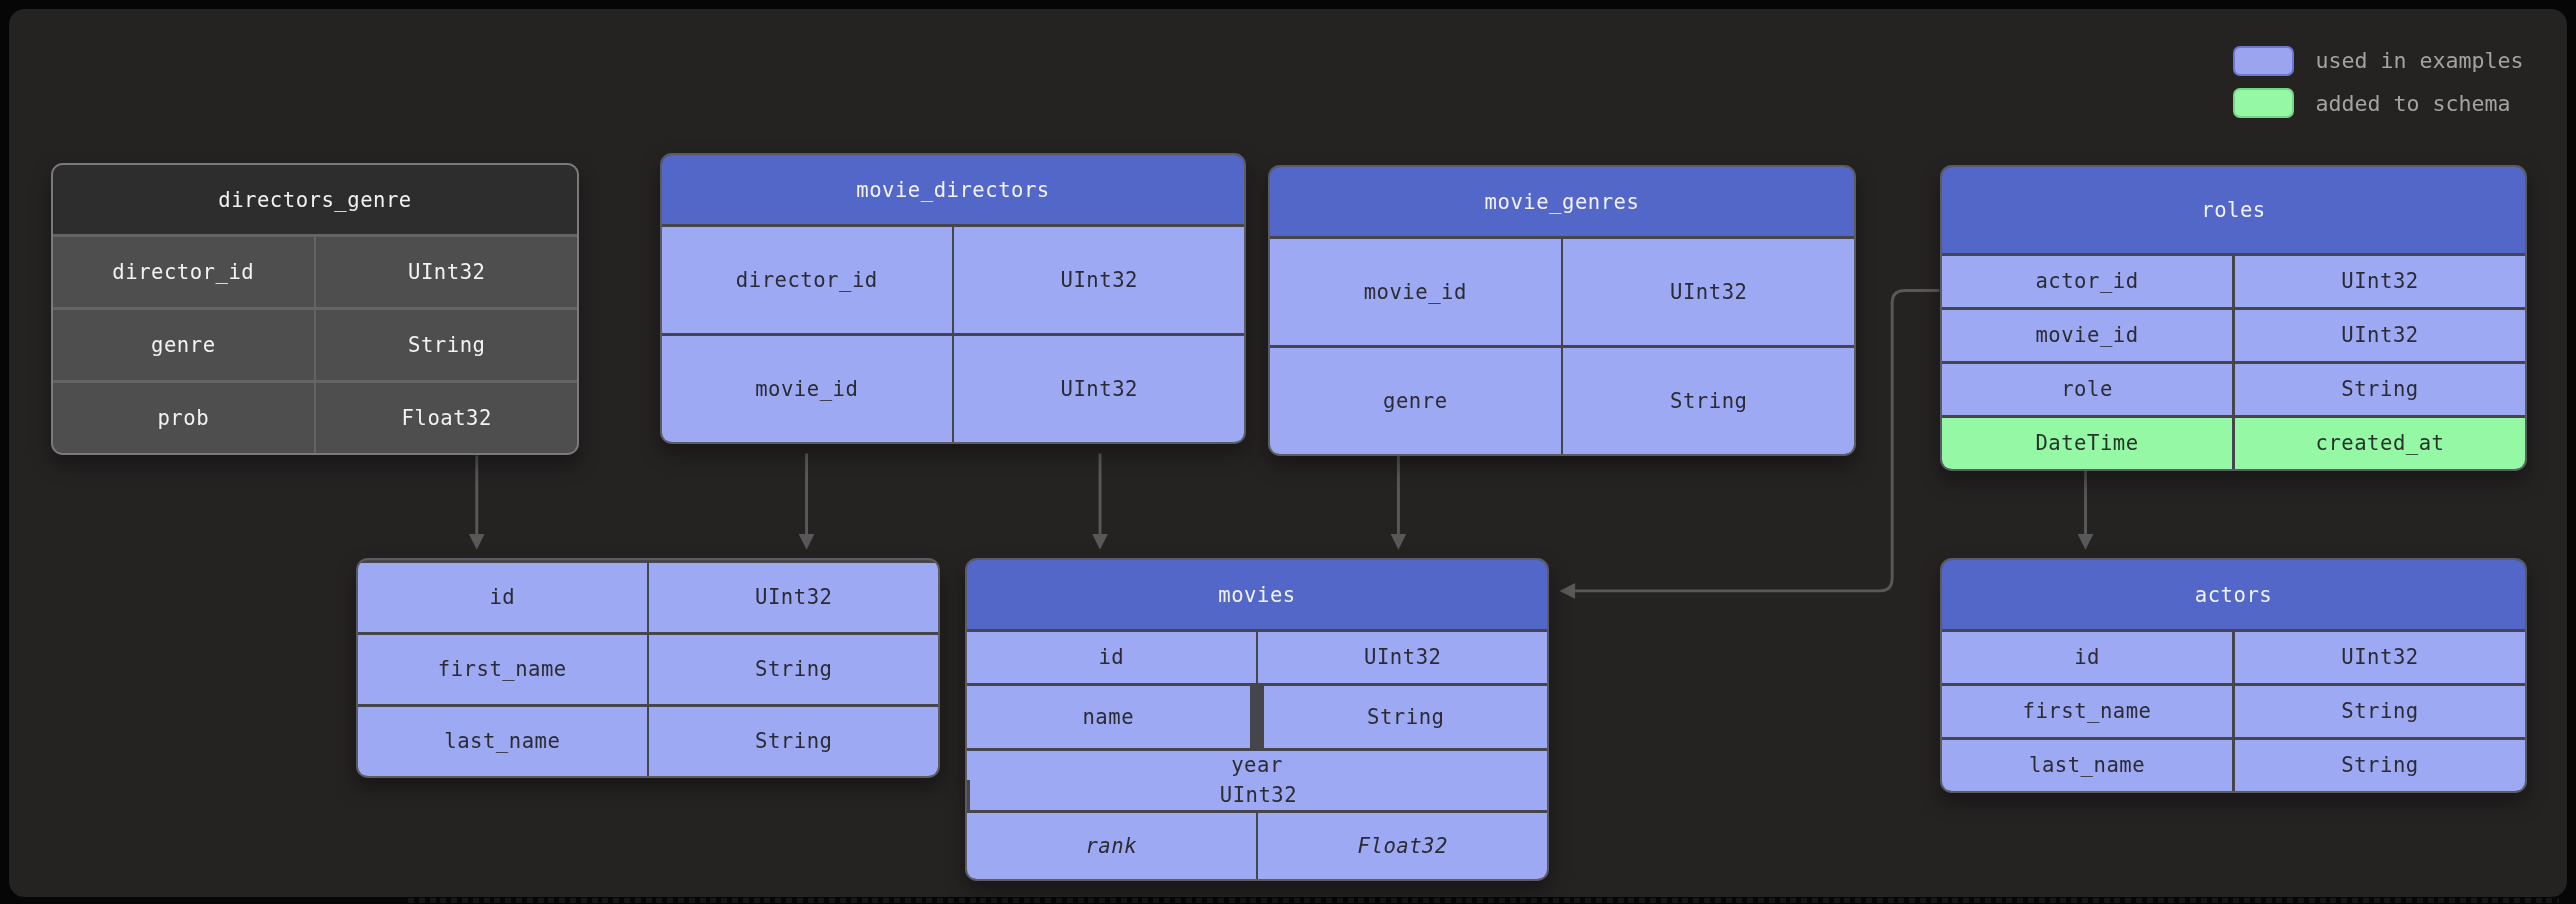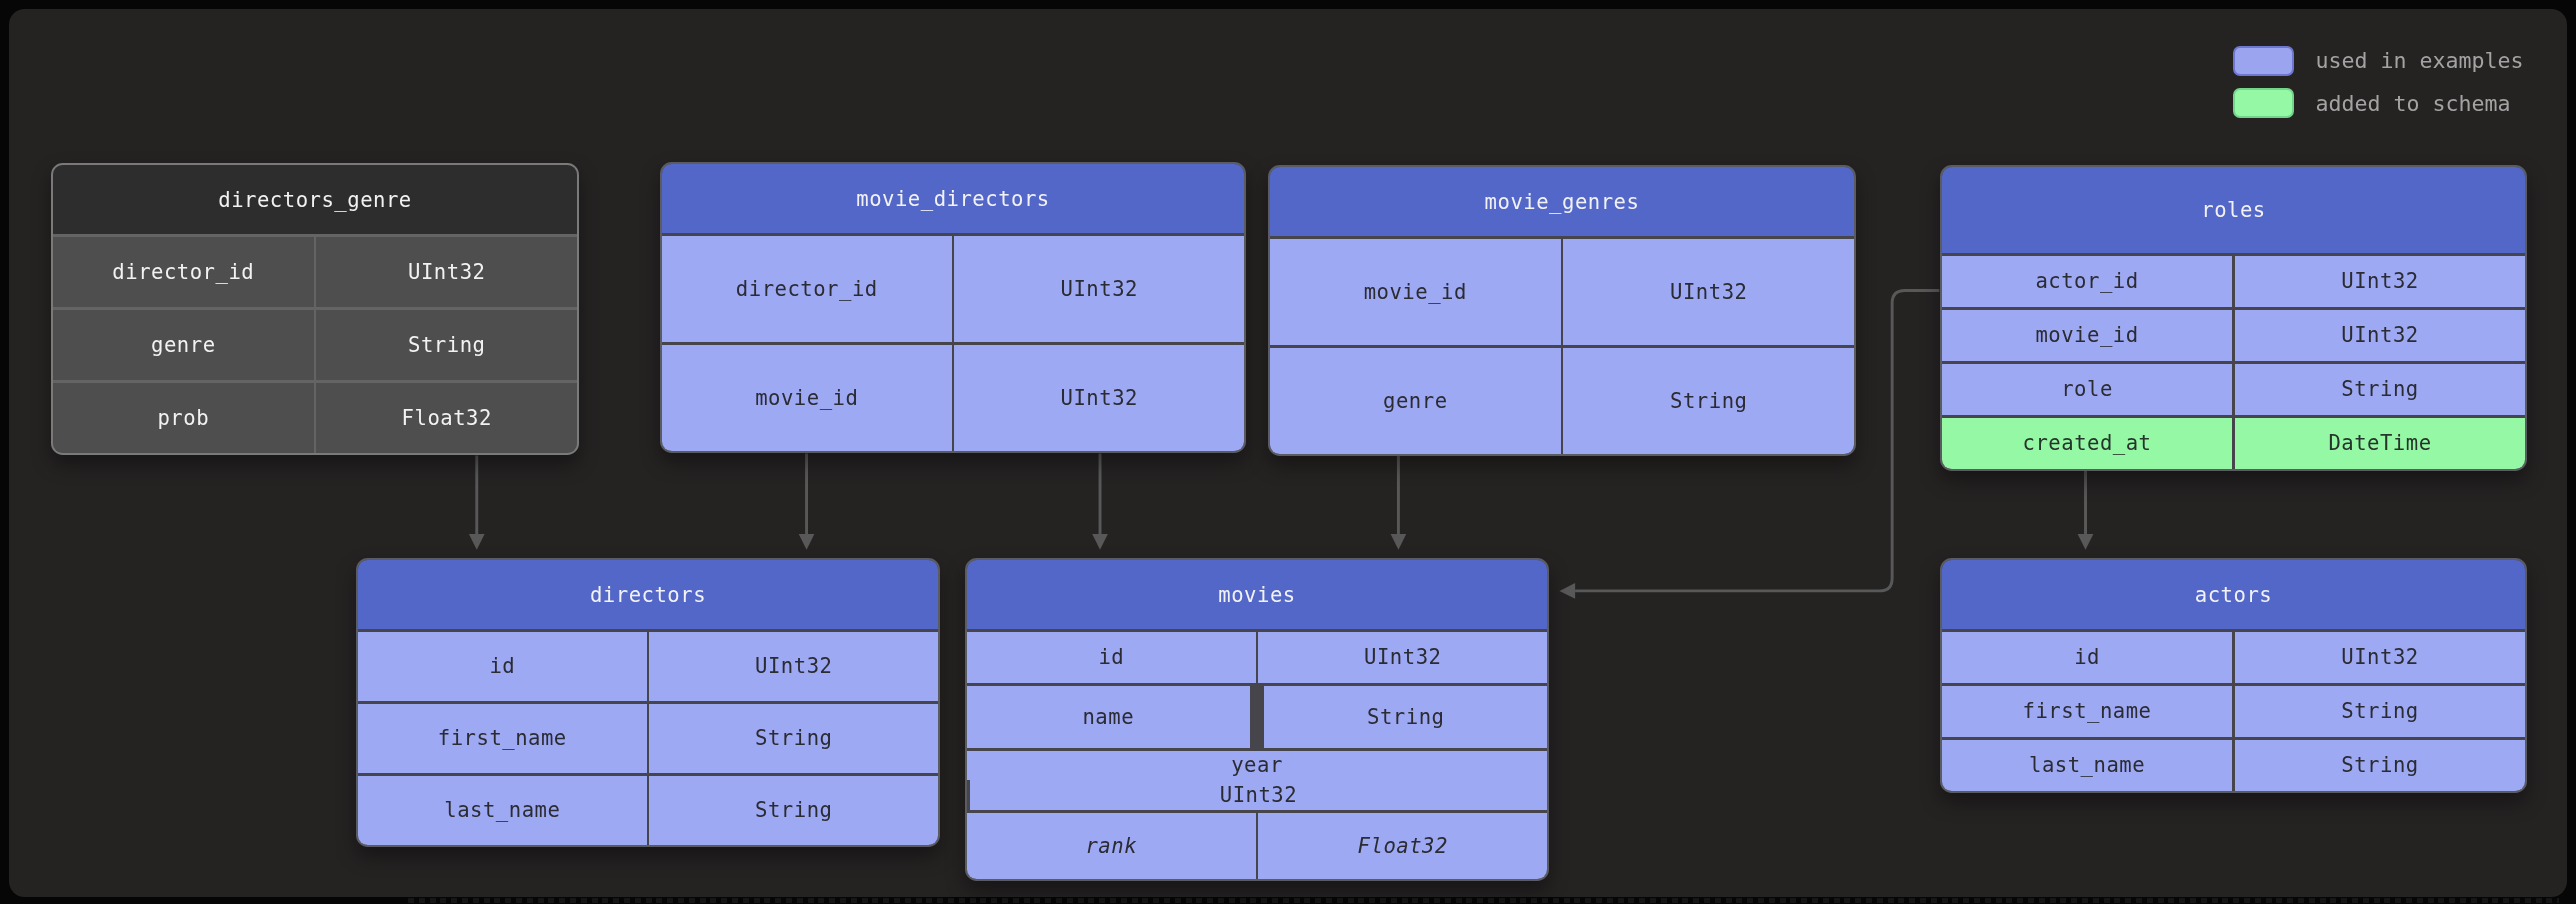--- a/index.html
+++ b/index.html
@@ -90,21 +90,21 @@
         </div>
         <div class="tbl-row" style="height: 70px;">
           <div class="cell">genre</div>
           <div class="cell">String</div>
         </div>
         <div class="tbl-row" style="height: 70px;">
           <div class="cell">prob</div>
           <div class="cell">Float32</div>
         </div>
       </div>
-      <div class="tbl example" style="left: 660px; top: 162px; width: 586px;">
+      <div class="tbl example" style="left: 660px; top: 153px; width: 586px;">
         <div class="tbl-header" style="height: 69px;">movie_directors</div>
         <div class="tbl-row" style="height: 106px;">
           <div class="cell">director_id</div>
           <div class="cell">UInt32</div>
         </div>
         <div class="tbl-row" style="height: 106px;">
           <div class="cell">movie_id</div>
           <div class="cell">UInt32</div>
         </div>
       </div>
@@ -127,26 +127,25 @@
         </div>
         <div class="tbl-row" style="height: 51px;">
           <div class="cell">movie_id</div>
           <div class="cell">UInt32</div>
         </div>
         <div class="tbl-row" style="height: 51px;">
           <div class="cell">role</div>
           <div class="cell">String</div>
         </div>
         <div class="tbl-row added" style="height: 51px;">
+          <div class="cell">DateTime</div>
           <div class="cell">created_at</div>
-          <div class="cell">DateTime</div>
         </div>
       </div>
       <div class="tbl example" style="left: 356px; top: 558px; width: 584px;">
-        <div class="tbl-header" style="height: 69px;">directors</div>
         <div class="tbl-row" style="height: 69px;">
           <div class="cell">id</div>
           <div class="cell">UInt32</div>
         </div>
         <div class="tbl-row" style="height: 69px;">
           <div class="cell">first_name</div>
           <div class="cell">String</div>
         </div>
         <div class="tbl-row" style="height: 69px;">
           <div class="cell">last_name</div>

